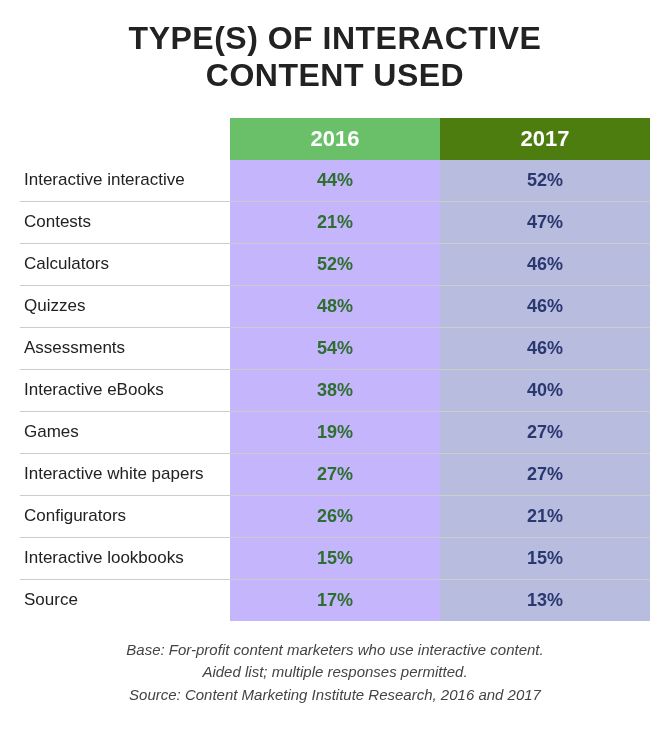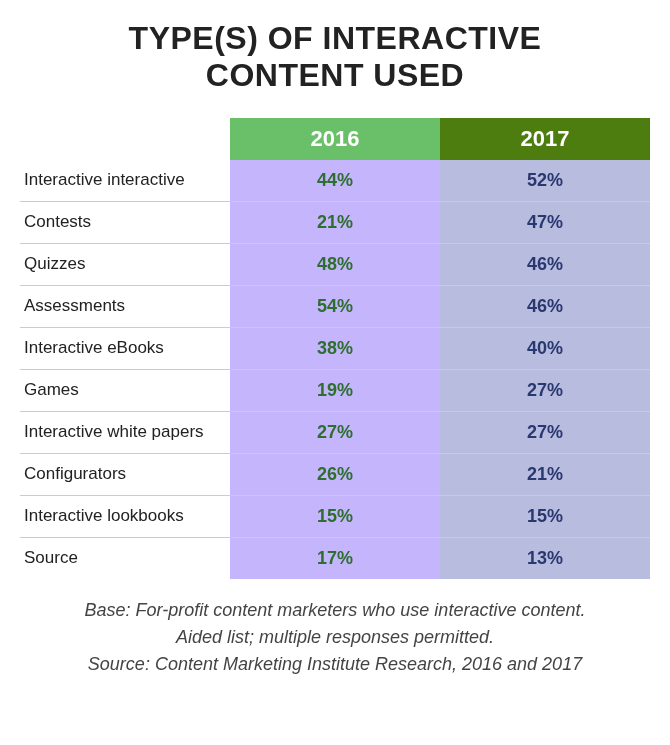--- a/index.html
+++ b/index.html
@@ -73,21 +73,21 @@
     tbody td.val-2017 {
       background-color: #b8bcdf;
       color: #2a3870;
       text-align: center;
       font-weight: 700;
       font-size: 18px;
     }
     .footnote {
       margin-top: 18px;
       font-style: italic;
-      font-size: 18px;
+      font-size: 15px;
       color: #444;
       text-align: center;
       line-height: 1.5;
     }
   </style>
 </head>
 <body>
 
 <div class="container">
   <div class="title">TYPE(S) OF INTERACTIVE<br>CONTENT USED</div>
@@ -102,20 +102,25 @@
     <tbody id="table-body">
     <tr>
       <td class="row-label">Interactive interactive</td>
       <td class="val-2016">44%</td>
       <td class="val-2017">52%</td>
     </tr>
         <tr>
       <td class="row-label">Contests</td>
       <td class="val-2016">21%</td>
       <td class="val-2017">47%</td>
+    </tr>
+        <tr>
+      <td class="row-label">Calculators</td>
+      <td class="val-2016">52%</td>
+      <td class="val-2017">46%</td>
     </tr>
         <tr>
       <td class="row-label">Quizzes</td>
       <td class="val-2016">48%</td>
       <td class="val-2017">46%</td>
     </tr>
         <tr>
       <td class="row-label">Assessments</td>
       <td class="val-2016">54%</td>
       <td class="val-2017">46%</td>

